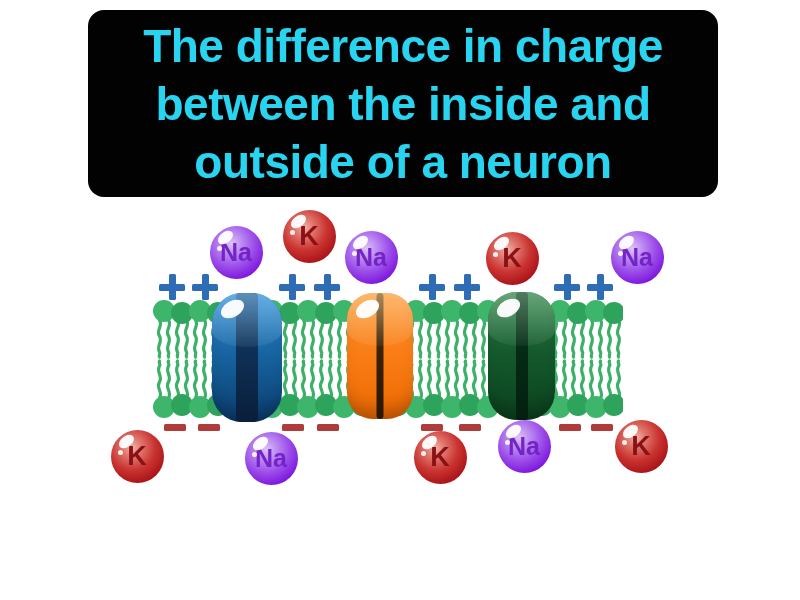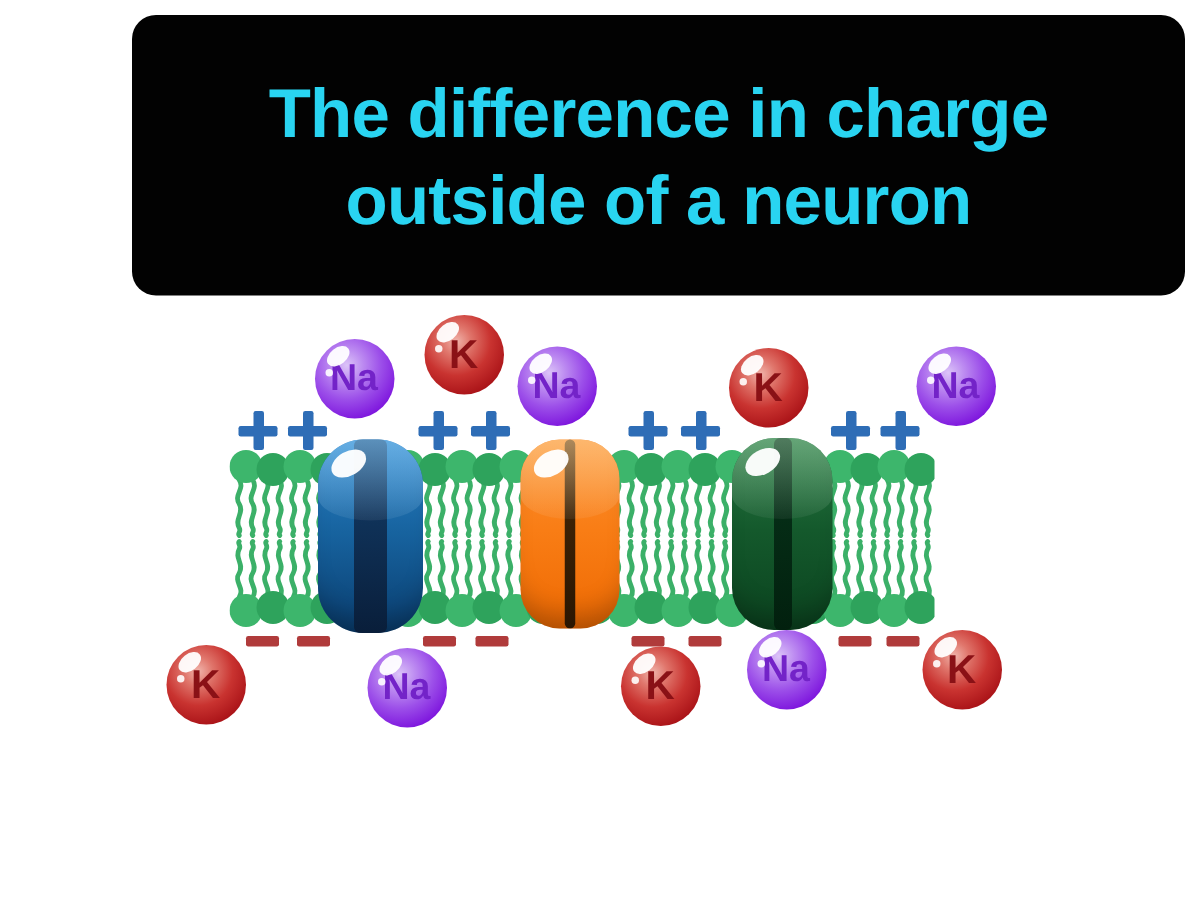--- a/index.html
+++ b/index.html
@@ -1,21 +1,21 @@
 <!DOCTYPE html>
 <html><head>
 <meta charset="utf-8">
 <style>
   html,body{margin:0;padding:0;background:#ffffff;}
   body{width:800px;height:600px;overflow:hidden;font-family:"Liberation Sans",sans-serif;}
   #stage{position:relative;width:800px;height:600px;background:#ffffff;}
 
   
   .title-box{
-    position:absolute;left:88px;top:10px;width:702px;height:187px;
+    position:absolute;left:88px;top:10px;width:630px;height:187px;
     border-radius:16px;display:flex;flex-direction:column;
     align-items:center;justify-content:center;text-align:center;
   }
   .title-line{
     font-size:46px;line-height:58px;font-weight:600;letter-spacing:-0.5px;
     white-space:nowrap;
   }
 
   
   .membrane{position:absolute;}
@@ -64,20 +64,21 @@
   .ion.potassium .ion-label{color:#8a1116;font-size:27px;}
   .ion .shine{position:absolute;left:7px;top:6px;width:17px;height:11px;background:#ffffff;border-radius:50%;transform:rotate(-38deg);opacity:.95;}
   .ion .speck{position:absolute;left:7px;top:20px;width:5px;height:5px;background:#ffffff;border-radius:50%;opacity:.9;}
 </style>
 </head>
 <body>
 
 <div id="stage">
   <div class="title-box" style="background: rgb(2, 2, 2); color: rgb(41, 212, 241);">
     <div class="title-line">The difference in charge</div>
+    <div class="title-line">between the inside and</div>
     <div class="title-line">outside of a neuron</div>
   </div>
   <div id="diagram">
       <svg viewBox="0 0 470 118" class="membrane" style="left: 153px; top: 300px; width: 470px; height: 118px; position: absolute;">
         <g stroke="#3bb068" stroke-width="3.2" fill="none" stroke-linecap="round">
           <path d="M 6.5 20 c 4 6 -4 10 0 16 c 3.5 6 -3.5 10 0 16 c 1.5 2.5 -1.5 3.5 0 5"></path>
           <path d="M 6.5 98 c 4 -6 -4 -10 0 -16 c 3.5 -6 -3.5 -10 0 -16 c 1.5 -2.5 -1.5 -3.5 0 -5"></path>
           <path d="M 15.5 20 c 4 6 -4 10 0 16 c 3.5 6 -3.5 10 0 16 c 1.5 2.5 -1.5 3.5 0 5"></path>
           <path d="M 15.5 98 c 4 -6 -4 -10 0 -16 c 3.5 -6 -3.5 -10 0 -16 c 1.5 -2.5 -1.5 -3.5 0 -5"></path>
           <path d="M 24.5 20 c 4 6 -4 10 0 16 c 3.5 6 -3.5 10 0 16 c 1.5 2.5 -1.5 3.5 0 5"></path>

